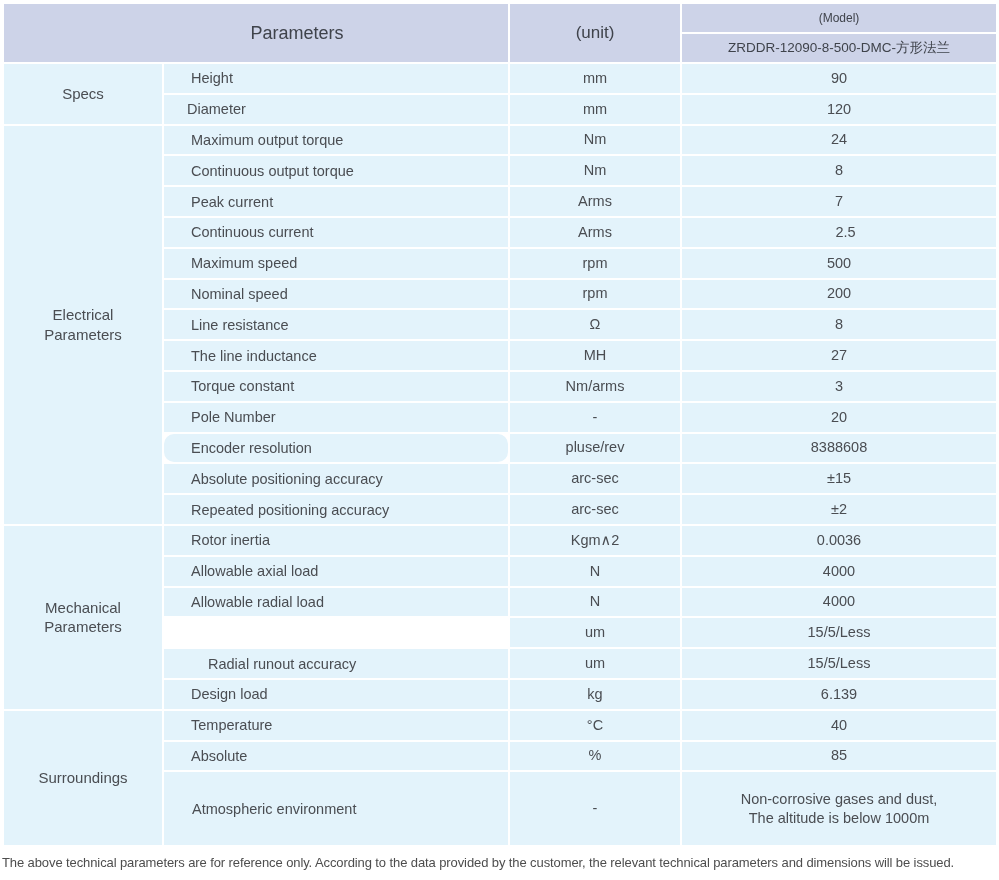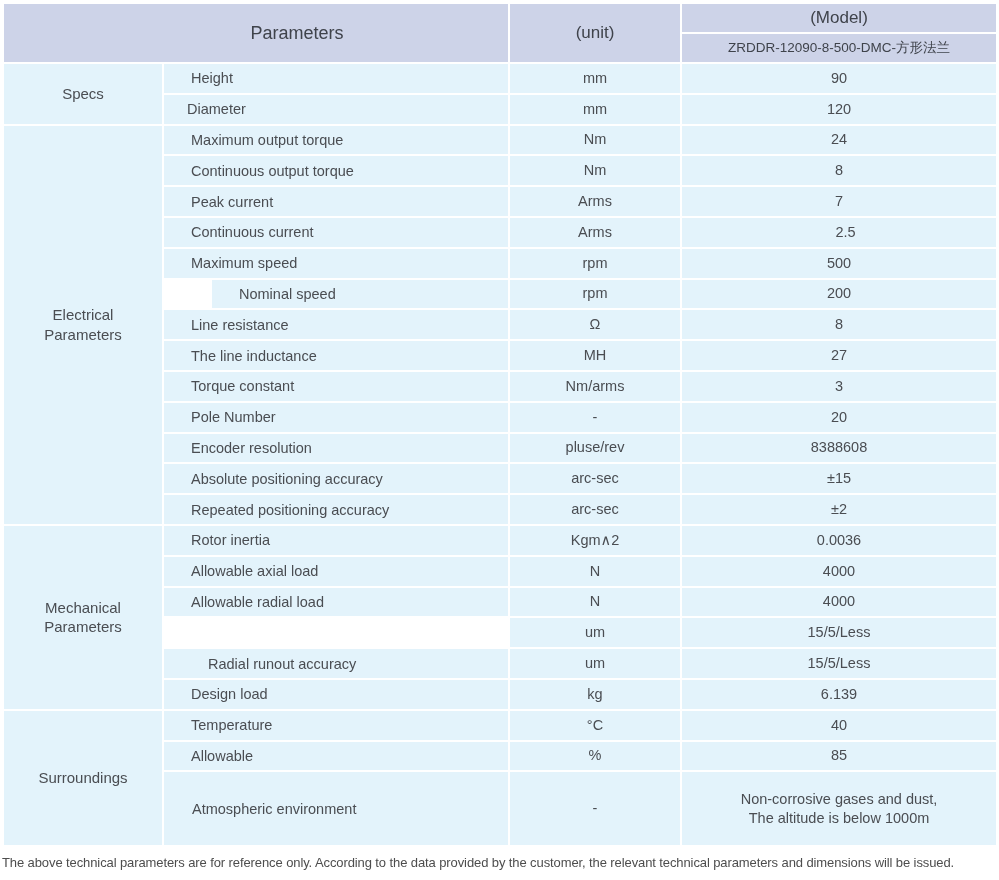--- a/index.html
+++ b/index.html
@@ -19,21 +19,21 @@
     grid-template-rows: 28px 28px;
     gap: 2px;
   }
   .hdr-cell {
     background: #cdd3e8;
     color: #3f434b;
     display: flex; align-items: center; justify-content: center;
   }
   .hdr-parameters { grid-column: 1; grid-row: 1 / span 2; font-size: 18px; padding-left: 82px; }
   .hdr-unit       { grid-column: 2; grid-row: 1 / span 2; font-size: 17px; }
-  .hdr-model      { grid-column: 3; grid-row: 1; font-size: 17px; }
+  .hdr-model      { grid-column: 3; grid-row: 1; font-size: 12px; }
   .hdr-model-num  { grid-column: 3; grid-row: 2; font-size: 13.5px; }
 
   
   .spec-body {
     margin-top: 2px;
     display: grid;
     grid-template-columns: 158px 344px 170px 1fr;
     grid-template-rows: repeat(23, 28.8px) 73px;
     gap: 2px;
   }
@@ -92,36 +92,36 @@
       <div class="cell value" style="grid-area: 4 / 4;">8</div>
       <div class="cell pname" style="grid-area: 5 / 2; text-align: center;">Peak current</div>
       <div class="cell unit" style="grid-area: 5 / 3;">Arms</div>
       <div class="cell value" style="grid-area: 5 / 4;">7</div>
       <div class="cell pname" style="grid-area: 6 / 2;">Continuous current</div>
       <div class="cell unit" style="grid-area: 6 / 3;">Arms</div>
       <div class="cell value" style="grid-area: 6 / 4; padding-left: 13px;">2.5</div>
       <div class="cell pname" style="grid-area: 7 / 2;">Maximum speed</div>
       <div class="cell unit" style="grid-area: 7 / 3;">rpm</div>
       <div class="cell value" style="grid-area: 7 / 4;">500</div>
-      <div class="cell pname" style="grid-area: 8 / 2; margin-left: 48px;">Nominal speed</div>
+      <div class="cell pname" style="grid-area: 8 / 2;">Nominal speed</div>
       <div class="cell unit" style="grid-area: 8 / 3;">rpm</div>
       <div class="cell value" style="grid-area: 8 / 4;">200</div>
       <div class="cell pname" style="grid-area: 9 / 2;">Line resistance</div>
       <div class="cell unit" style="grid-area: 9 / 3;">Ω</div>
       <div class="cell value" style="grid-area: 9 / 4;">8</div>
       <div class="cell pname" style="grid-area: 10 / 2;">The line inductance</div>
       <div class="cell unit" style="grid-area: 10 / 3;">MH</div>
       <div class="cell value" style="grid-area: 10 / 4;">27</div>
       <div class="cell pname" style="grid-area: 11 / 2;">Torque constant</div>
       <div class="cell unit" style="grid-area: 11 / 3;">Nm/arms</div>
       <div class="cell value" style="grid-area: 11 / 4;">3</div>
       <div class="cell pname" style="grid-area: 12 / 2;">Pole Number</div>
       <div class="cell unit" style="grid-area: 12 / 3;">-</div>
       <div class="cell value" style="grid-area: 12 / 4;">20</div>
-      <div class="cell pname" style="grid-area: 13 / 2;">Encoder resolution</div>
+      <div class="cell pname" style="grid-area: 13 / 2; border-radius: 10px;">Encoder resolution</div>
       <div class="cell unit" style="grid-area: 13 / 3;">pluse/rev</div>
       <div class="cell value" style="grid-area: 13 / 4;">8388608</div>
       <div class="cell pname" style="grid-area: 14 / 2;">Absolute positioning accuracy</div>
       <div class="cell unit" style="grid-area: 14 / 3;">arc-sec</div>
       <div class="cell value" style="grid-area: 14 / 4;">±15</div>
       <div class="cell pname" style="grid-area: 15 / 2;">Repeated positioning accuracy</div>
       <div class="cell unit" style="grid-area: 15 / 3;">arc-sec</div>
       <div class="cell value" style="grid-area: 15 / 4;">±2</div>
       <div class="cell cat" style="grid-area: 16 / 1 / span 6;">Mechanical
 Parameters</div>
@@ -139,21 +139,21 @@
       <div class="cell pname" style="grid-area: 20 / 2; padding-left: 44px;">Radial runout accuracy</div>
       <div class="cell unit" style="grid-area: 20 / 3;">um</div>
       <div class="cell value" style="grid-area: 20 / 4;">15/5/Less</div>
       <div class="cell pname" style="grid-area: 21 / 2;">Design load</div>
       <div class="cell unit" style="grid-area: 21 / 3;">kg</div>
       <div class="cell value" style="grid-area: 21 / 4;">6.139</div>
       <div class="cell cat" style="grid-area: 22 / 1 / span 3;">Surroundings</div>
       <div class="cell pname" style="grid-area: 22 / 2;">Temperature</div>
       <div class="cell unit" style="grid-area: 22 / 3;">°C</div>
       <div class="cell value" style="grid-area: 22 / 4;">40</div>
-      <div class="cell pname" style="grid-area: 23 / 2;">Allowable</div>
+      <div class="cell pname" style="grid-area: 23 / 2;">Absolute</div>
       <div class="cell unit" style="grid-area: 23 / 3;">%</div>
       <div class="cell value" style="grid-area: 23 / 4;">85</div>
       <div class="cell pname" style="grid-area: 24 / 2; padding-left: 28px;">Atmospheric environment</div>
       <div class="cell unit" style="grid-area: 24 / 3;">-</div>
       <div class="cell value" style="grid-area: 24 / 4;">Non-corrosive gases and dust,
 The altitude is below 1000m</div>
     </div>
 
 </div>
 

